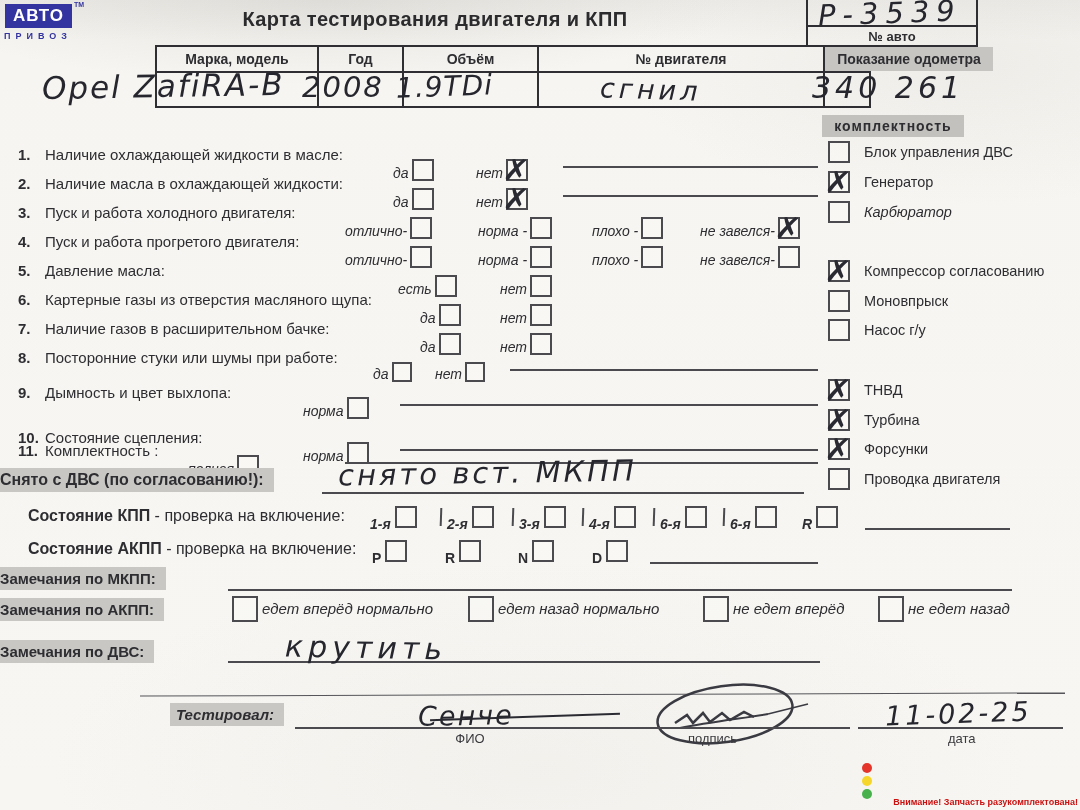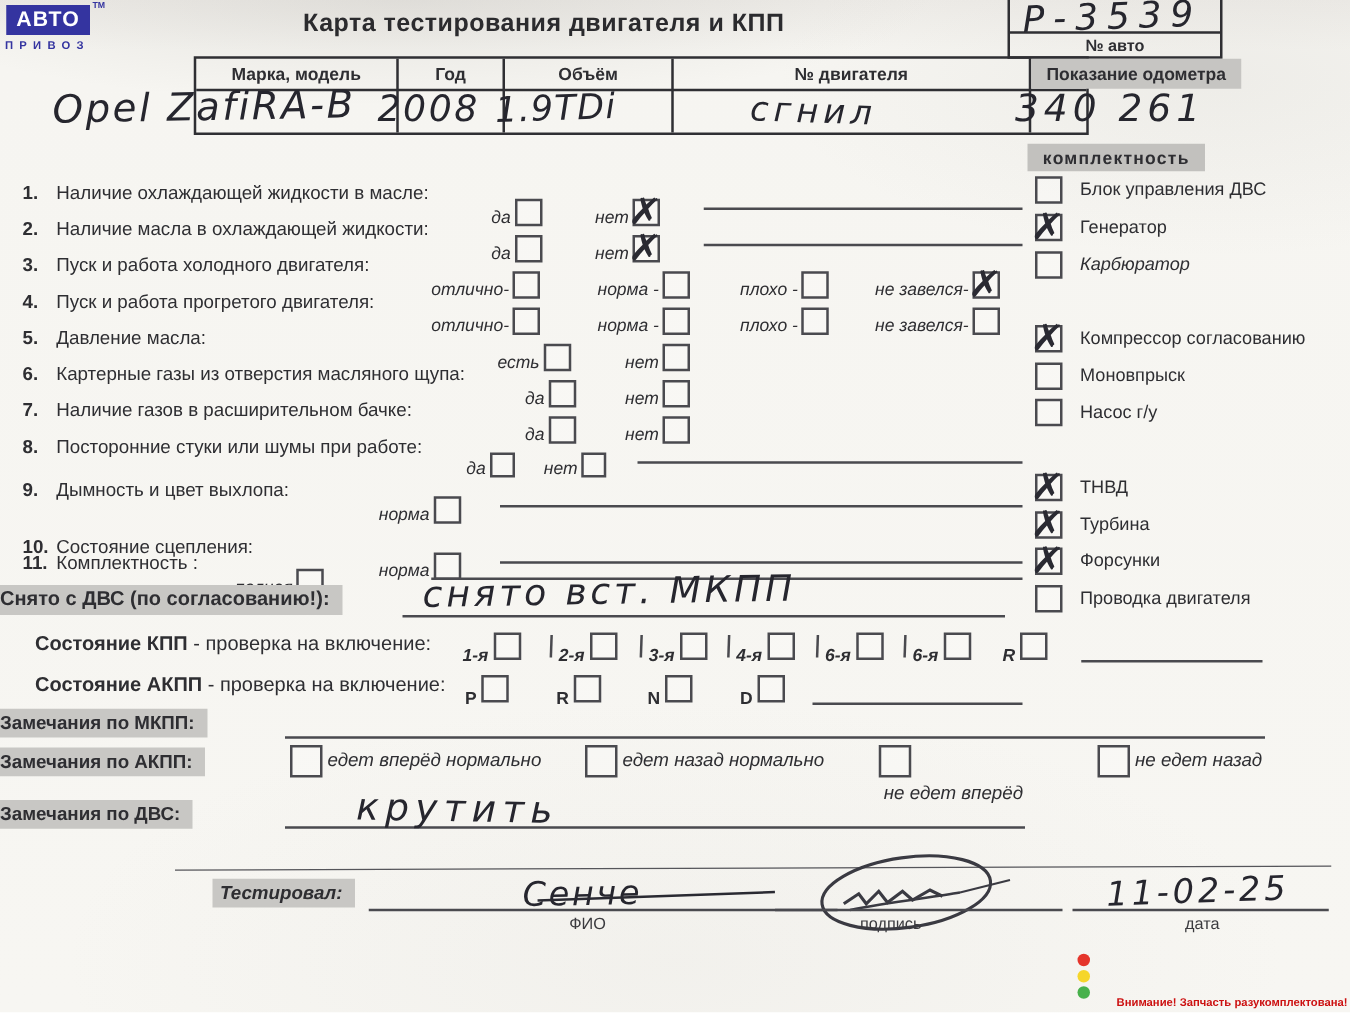--- a/index.html
+++ b/index.html
@@ -362,21 +362,21 @@
 
   <div class="gray-label" style="left:-6px; top:598px; font-size:15px;">Замечания по АКПП:</div>
   <div class="ropt" style="left:232px; top:596px;">
       <span class="box" style="width:26px;height:26px;"></span>
       <span class="rlbl">едет вперёд нормально</span>
     </div>
   <div class="ropt" style="left:468px; top:596px;">
       <span class="box" style="width:26px;height:26px;"></span>
       <span class="rlbl">едет назад нормально</span>
     </div>
-  <div class="ropt" style="left:703px; top:596px;flex-direction:column;">
+  <div class="ropt" style="left:703px; top:596px;">
       <span class="box" style="width:26px;height:26px;"></span>
       <span class="rlbl">не едет вперёд</span>
     </div>
   <div class="ropt" style="left:878px; top:596px;">
       <span class="box" style="width:26px;height:26px;"></span>
       <span class="rlbl">не едет назад</span>
     </div>
 
   <div class="gray-label" style="left:-6px; top:640px; font-size:15px;">Замечания по ДВС:</div>
   <div class="abs" style="left:228px; top:661px; width:592px; border-top:2px solid #4a4a4f;"></div>

